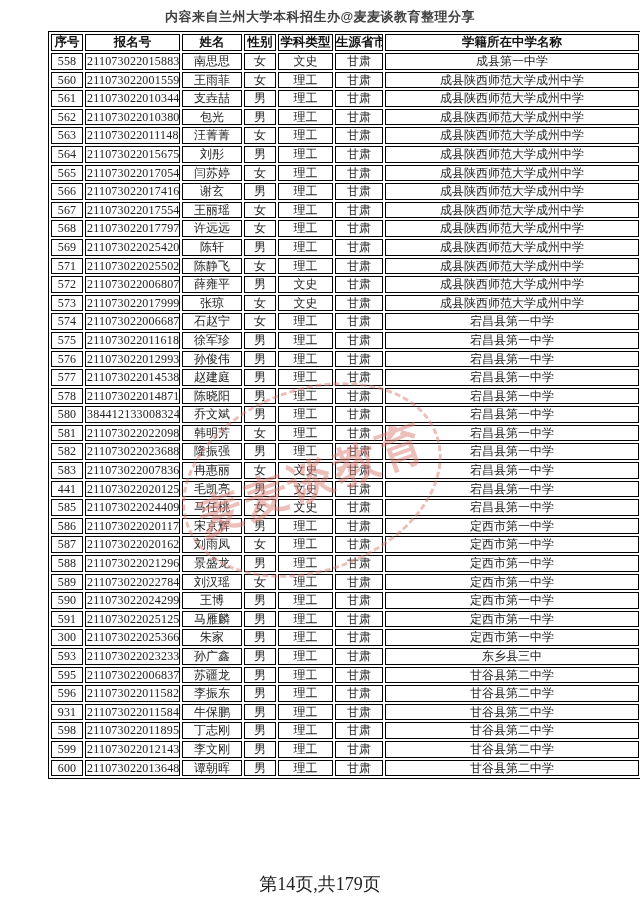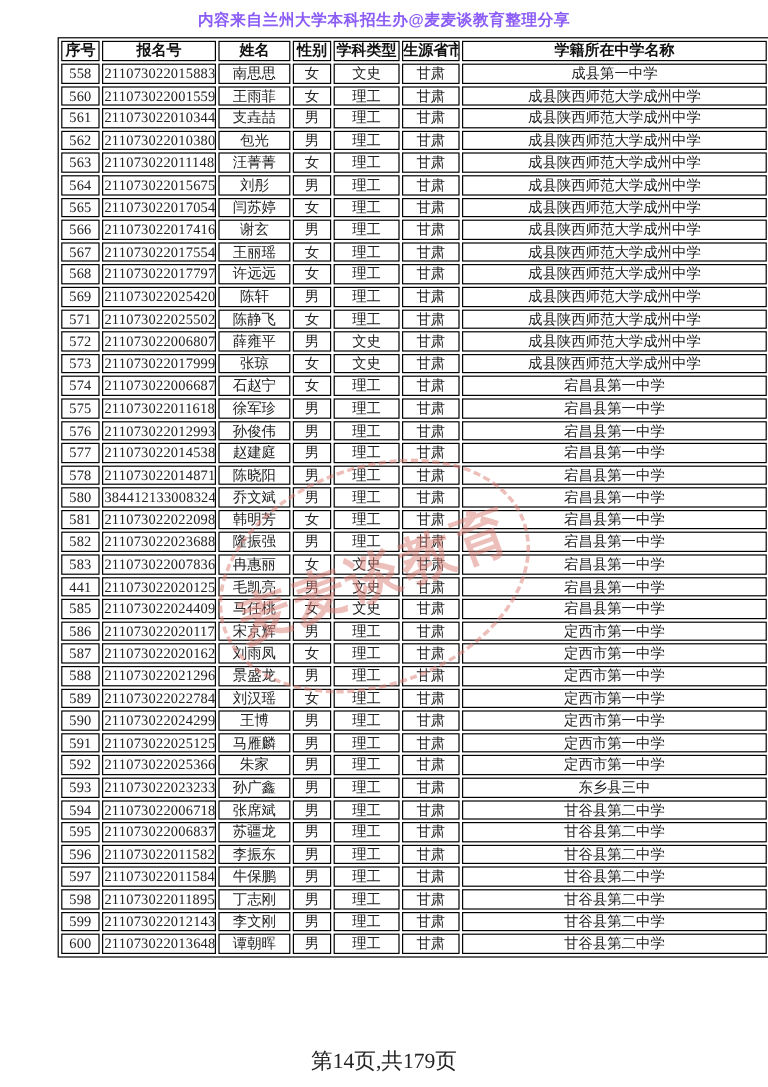--- a/index.html
+++ b/index.html
@@ -4,21 +4,21 @@
 <style>
   html,body{margin:0;padding:0;}
   body{
     width:640px;height:906px;background:#ffffff;position:relative;overflow:hidden;
     font-family:"Liberation Serif","DejaVu Serif",serif;color:#1d1d1d;
   }
   .page{position:absolute;inset:0;}
   .doc-title{
     position:absolute;top:8px;left:0;width:100%;text-align:center;
     font-family:"Liberation Sans","DejaVu Sans",sans-serif;
-    font-size:13px;font-weight:700;color:#8b5cf6;letter-spacing:.5px;
+    font-size:13px;font-weight:700;color:#404040;letter-spacing:.5px;
   }
   table.roster{
     position:absolute;top:31px;left:28px;width:584px;
     border-collapse:separate;border-spacing:2px;
     border:1px solid #000;background:#fff;
     table-layout:fixed;
     margin-left:20px;
   }
   table.roster th{
     border:1px solid #000;
@@ -349,66 +349,57 @@
         <tr>
           <td class="num">591</td>
           <td class="num">211073022025125</td>
           <td>马雁麟</td>
           <td>男</td>
           <td>理工</td>
           <td>甘肃</td>
           <td>定西市第一中学</td>
         </tr>
         <tr>
-          <td class="num">592</td>
+          <td class="num">300</td>
           <td class="num">211073022025366</td>
           <td>朱家</td>
           <td>男</td>
           <td>理工</td>
           <td>甘肃</td>
           <td>定西市第一中学</td>
         </tr>
         <tr>
           <td class="num">593</td>
           <td class="num">211073022023233</td>
           <td>孙广鑫</td>
           <td>男</td>
           <td>理工</td>
           <td>甘肃</td>
           <td>东乡县三中</td>
         </tr>
         <tr>
-          <td class="num">594</td>
-          <td class="num">211073022006718</td>
-          <td>张席斌</td>
-          <td>男</td>
-          <td>理工</td>
-          <td>甘肃</td>
-          <td>甘谷县第二中学</td>
-        </tr>
-        <tr>
           <td class="num">595</td>
           <td class="num">211073022006837</td>
           <td>苏疆龙</td>
           <td>男</td>
           <td>理工</td>
           <td>甘肃</td>
           <td>甘谷县第二中学</td>
         </tr>
         <tr>
           <td class="num">596</td>
           <td class="num">211073022011582</td>
           <td>李振东</td>
           <td>男</td>
           <td>理工</td>
           <td>甘肃</td>
           <td>甘谷县第二中学</td>
         </tr>
         <tr>
-          <td class="num">597</td>
+          <td class="num">931</td>
           <td class="num">211073022011584</td>
           <td>牛保鹏</td>
           <td>男</td>
           <td>理工</td>
           <td>甘肃</td>
           <td>甘谷县第二中学</td>
         </tr>
         <tr>
           <td class="num">598</td>
           <td class="num">211073022011895</td>

